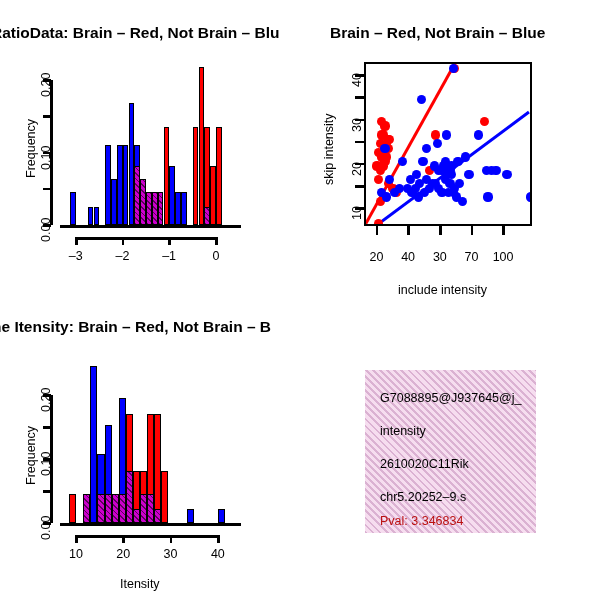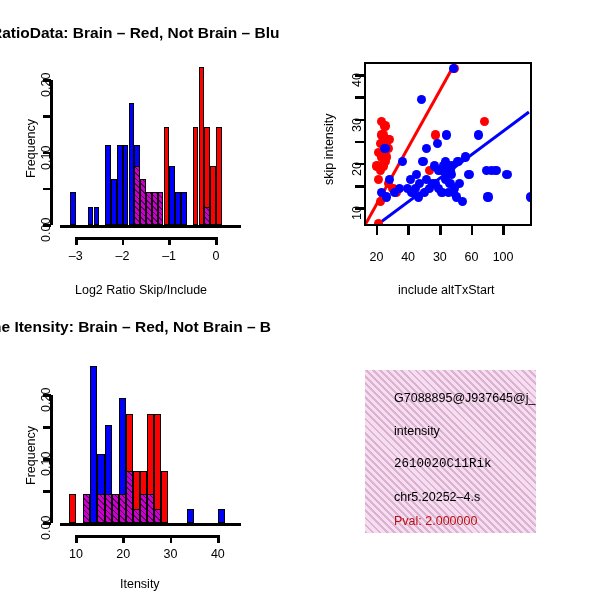--- a/index.html
+++ b/index.html
@@ -83,36 +83,35 @@
       repeating-linear-gradient(45deg,
         rgba(214,170,205,0.85) 0px, rgba(214,170,205,0.85) 2px,
         rgba(0,0,0,0) 2px, rgba(0,0,0,0) 5px);
     overflow: hidden;
   }
   .infoline {
     position: absolute;
     font-size: 12.5px;
     color: #000;
     white-space: nowrap;
-    left: 29px;
+    left: 15px;
     text-align: center;
   }
   .infoline.pval { color: #bb1111; }
 </style>
 </head>
 <body>
 
 <div id="root">
 
   <div class="panel" style="left:0; top:0; width:300px; height:305px;">
     <div class="ptitle" style="left:-9px; top:24px;">RatioData: Brain – Red, Not Brain – Blu</div>
 
     <div class="axis-label vert" style="left:24px; top:178px;">Frequency</div>
 
-    <div class="axis-label" style="left:75px; top:283px;">Log2 Ratio Skip/Include</div>
 
     <div id="ratio-plot" style="position:absolute; left:62px; top:62px; width:175px; height:163px;">
         <div class="bar blue" style="left: 8.16667px; width: 5.83333px; height: 32.6px;"></div>
         <div class="bar blue" style="left: 25.6667px; width: 5.83333px; height: 18.1111px;"></div>
         <div class="bar blue" style="left: 31.5px; width: 5.83333px; height: 18.1111px;"></div>
         <div class="bar blue" style="left: 43.1667px; width: 5.83333px; height: 79.6889px;"></div>
         <div class="bar blue" style="left: 49px; width: 5.83333px; height: 45.64px;"></div>
         <div class="bar blue" style="left: 54.8333px; width: 5.83333px; height: 79.6889px;"></div>
         <div class="bar blue" style="left: 60.6667px; width: 5.83333px; height: 79.6889px;"></div>
         <div class="bar blue" style="left: 66.5px; width: 5.83333px; height: 121.707px;"></div>
@@ -150,24 +149,25 @@
         <div class="axis-line" style="left: 121.667px; top: 237px; width: 2.5px; height: 8px;"></div>
         <div class="tick-text" style="left: 115.467px; top: 249px;">–2</div>
         <div class="axis-line" style="left: 168.333px; top: 237px; width: 2.5px; height: 8px;"></div>
         <div class="tick-text" style="left: 162.133px; top: 249px;">–1</div>
         <div class="axis-line" style="left: 215px; top: 237px; width: 2.5px; height: 8px;"></div>
         <div class="tick-text" style="left: 212.4px; top: 249px;">0</div>
       </div>
   </div>
 
   <div class="panel" style="left:300px; top:0; width:300px; height:305px;">
+    <div class="ptitle" style="left:30px; top:24px;">Brain – Red, Not Brain – Blue</div>
 
     <div class="axis-label vert" style="left:22px; top:185px;">skip intensity</div>
 
-    <div class="axis-label" style="left:98px; top:283px;">include altTxStart</div>
+    <div class="axis-label" style="left:98px; top:283px;">include intensity</div>
 
     <div class="plotbox" id="scatter-box" style="left:64px; top:62px; width:168px; height:164px;">
         <div class="fitline red" style="left: -0.415094px; top: 157.868px; width: 182.59px; transform: rotate(-60.9163deg);"></div>
         <div class="fitline blue" style="left: 9.09434px; top: 161.414px; width: 191.604px; transform: rotate(-36.6438deg);"></div>
         <div class="dot red" style="left: 8.07925px; top: 84.0486px; width: 9.2px; height: 9.2px;"></div>
         <div class="dot red" style="left: 11.2491px; top: 53.0216px; width: 9.2px; height: 9.2px;"></div>
         <div class="dot red" style="left: 12.834px; top: 66.3189px; width: 9.2px; height: 9.2px;"></div>
         <div class="dot red" style="left: 14.4189px; top: 57.4541px; width: 9.2px; height: 9.2px;"></div>
         <div class="dot red" style="left: 16.0038px; top: 75.1838px; width: 9.2px; height: 9.2px;"></div>
         <div class="dot red" style="left: 17.5887px; top: 70.7514px; width: 9.2px; height: 9.2px;"></div>
@@ -259,21 +259,21 @@
         <div class="axis-line" style="left: 55px; top: 185.108px; width: 9px; height: 2.5px;"></div>
         <div class="axis-line" style="left: 55px; top: 140.784px; width: 9px; height: 2.5px;"></div>
         <div class="axis-line" style="left: 55px; top: 96.4595px; width: 9px; height: 2.5px;"></div>
         <div class="axis-line" style="left: 75.6792px; top: 226px; width: 2.5px; height: 9px;"></div>
         <div class="tick-text" style="left: 69.4792px; top: 250px;">20</div>
         <div class="axis-line" style="left: 107.377px; top: 226px; width: 2.5px; height: 9px;"></div>
         <div class="tick-text" style="left: 101.177px; top: 250px;">40</div>
         <div class="axis-line" style="left: 139.075px; top: 226px; width: 2.5px; height: 9px;"></div>
         <div class="tick-text" style="left: 132.875px; top: 250px;">30</div>
         <div class="axis-line" style="left: 170.774px; top: 226px; width: 2.5px; height: 9px;"></div>
-        <div class="tick-text" style="left: 164.574px; top: 250px;">60</div>
+        <div class="tick-text" style="left: 164.574px; top: 250px;">70</div>
         <div class="axis-line" style="left: 202.472px; top: 226px; width: 2.5px; height: 9px;"></div>
         <div class="tick-text" style="left: 192.672px; top: 250px;">100</div>
       </div>
   </div>
 
   <div class="panel" style="left:0; top:305px; width:300px; height:295px;">
     <div class="ptitle" style="left:-8px; top:13px;">ne Itensity: Brain – Red, Not Brain – B</div>
 
     <div class="axis-label vert" style="left:24px; top:180px;">Frequency</div>
 
@@ -323,18 +323,18 @@
         <div class="axis-line" style="left: 169.784px; top: 230px; width: 2.5px; height: 8px;"></div>
         <div class="tick-text" style="left: 163.584px; top: 242px;">30</div>
         <div class="axis-line" style="left: 217.081px; top: 230px; width: 2.5px; height: 8px;"></div>
         <div class="tick-text" style="left: 210.881px; top: 242px;">40</div>
       </div>
   </div>
 
   <div class="infopanel" style="left:365px; top:370px; width:171px; height:163px;">
     <div class="infoline" style="top:21px;">G7088895@J937645@j_</div>
     <div class="infoline" style="top:54px;">intensity</div>
-    <div class="infoline" style="top:87px;font-family:Liberation Mono, monospace;">2610020C11Rik</div>
-    <div class="infoline" style="top:120px;">chr5.20252–4.s</div>
-    <div class="infoline pval" style="top:144px;">Pval: 2.000000</div>
+    <div class="infoline" style="top:87px;">2610020C11Rik</div>
+    <div class="infoline" style="top:120px;">chr5.20252–9.s</div>
+    <div class="infoline pval" style="top:144px;">Pval: 3.346834</div>
   </div>
 
 </div>
 
 </body></html>

